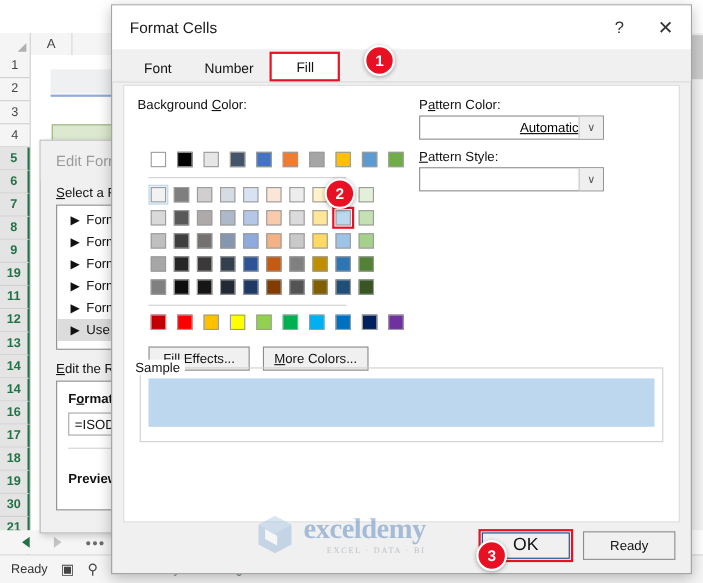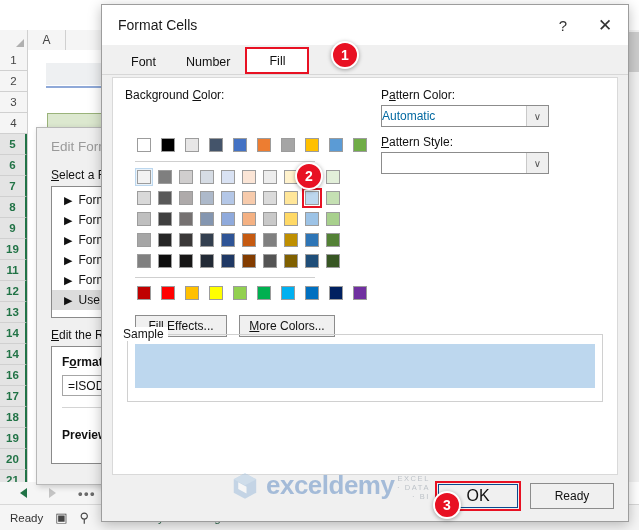--- a/index.html
+++ b/index.html
@@ -205,21 +205,21 @@
     position:absolute; left: 126px; top: 237px; width: 96px; height: 22px;
     border:1px solid #8c8c8c; background:#f0f0f0;
     display:flex; align-items:center; justify-content:center; font-size:12px; color:#111;
   }
 
   #pat-color-label { position:absolute; left: 268px; top: 10px; }
   #pat-color-combo {
     position:absolute; left: 268px; top: 27px; width: 168px; height: 22px;
     border:1px solid #8c8c8c; background:#fff; display:flex; align-items:center;
   }
-  .combo-text { flex:1; text-align:left; font-size:12px; color:#0369a1; }
+  .combo-text { flex:1; text-align:right; font-size:12px; color:#000000;text-decoration:underline; }
   .combo-arrow {
     width: 22px; height: 20px; background:#efefef; border-left:1px solid #c9c9c9;
     display:flex; align-items:center; justify-content:center; color:#555; font-size:10px;
   }
   #pat-style-label { position:absolute; left: 268px; top: 57px; }
   #pat-style-combo {
     position:absolute; left: 268px; top: 74px; width: 168px; height: 22px;
     border:1px solid #8c8c8c; background:#fff; display:flex; align-items:center;
   }
 
@@ -266,21 +266,21 @@
   }
   #badge-1 { left: 331px; top: 41px; }
   #badge-2 { left: 295px; top: 162px; }
   #badge-3 { left: 433px; top: 491px; }
 
   
   #watermark {
     position: absolute; left: 230px; bottom: 22px; width: 200px; height: 44px;
     display: flex; align-items: center; gap: 6px; opacity: .45; z-index: 30;
   }
-  #wm-text-wrap { display:flex; flex-direction: row; }
+  #wm-text-wrap { display:flex; flex-direction: column; font-family: Liberation Serif, serif; }
   #wm-main { font-size: 26px; color:#4a7dbd; font-weight: 600; letter-spacing: -.5px; line-height: 1; }
   #wm-sub { font-size: 7.5px; color:#7d8a96; letter-spacing: 1.6px; margin-top: 2px; text-align: right; }
 </style>
 </head>
 <body>
 
 <div id="excel-bg">
 
   <div class="col-head-row">
     <div class="corner-box">
@@ -303,21 +303,21 @@
       <div class="row-head sel">19</div>
       <div class="row-head sel">11</div>
       <div class="row-head sel">12</div>
       <div class="row-head sel">13</div>
       <div class="row-head sel">14</div>
       <div class="row-head sel">14</div>
       <div class="row-head sel">16</div>
       <div class="row-head sel">17</div>
       <div class="row-head sel">18</div>
       <div class="row-head sel">19</div>
-      <div class="row-head sel">20</div>
+      <div class="row-head sel">30</div>
       <div class="row-head sel">21</div>
       <div class="row-head sel">22</div>
     </div>
 
   <div class="grid-area">
     <div id="cell-b2-band"></div>
     <div id="cell-b2-underline"></div>
     <div id="cell-b4">Bra</div>
     <div id="cell-b5">Omicron</div>
   </div>

